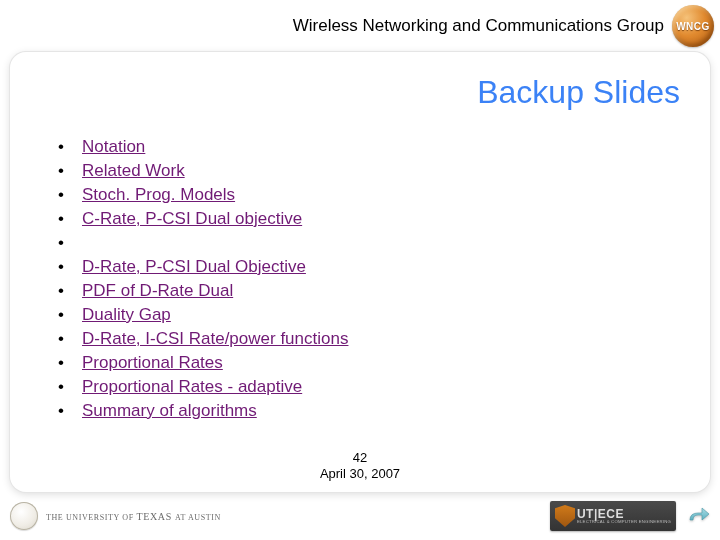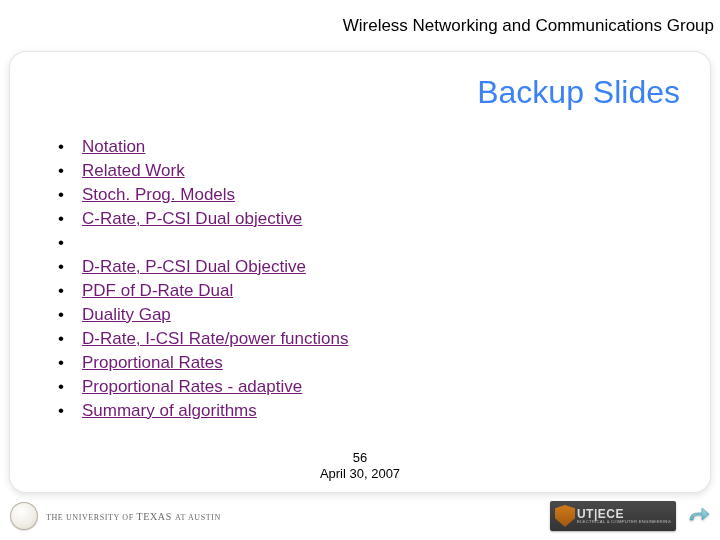--- a/index.html
+++ b/index.html
@@ -121,20 +121,21 @@
   }
   .return-icon svg { width:100%; height:100%; filter: drop-shadow(0 1px 1px rgba(0,0,0,0.25)); }
 </style>
 </head>
 <body>
 
 <div class="slide">
 
   <div class="header">
     <div class="header-title">Wireless Networking and Communications Group</div>
+    <div class="wncg-badge">WNCG</div>
   </div>
 
   <div class="content">
     <h1 class="slide-title">Backup Slides</h1>
 
     <ul class="link-list">
       <li>
           <span class="bullet">•</span>
           <a href="#">Notation</a>
         </li>
@@ -177,21 +178,21 @@
           <span class="bullet">•</span>
           <a href="#">Proportional Rates - adaptive</a>
         </li>
       <li>
           <span class="bullet">•</span>
           <a href="#">Summary of algorithms</a>
         </li>
     </ul>
 
     <div class="page-info">
-      <div>56</div>
+      <div>42</div>
       <div>April 30, 2007</div>
     </div>
   </div>
 
   <div class="footer">
     <div class="ut-word">
       <div class="ut-seal"></div>
       <div class="ut-text">
         <span class="small">THE UNIVERSITY OF</span>
         <span>TEXAS</span>

